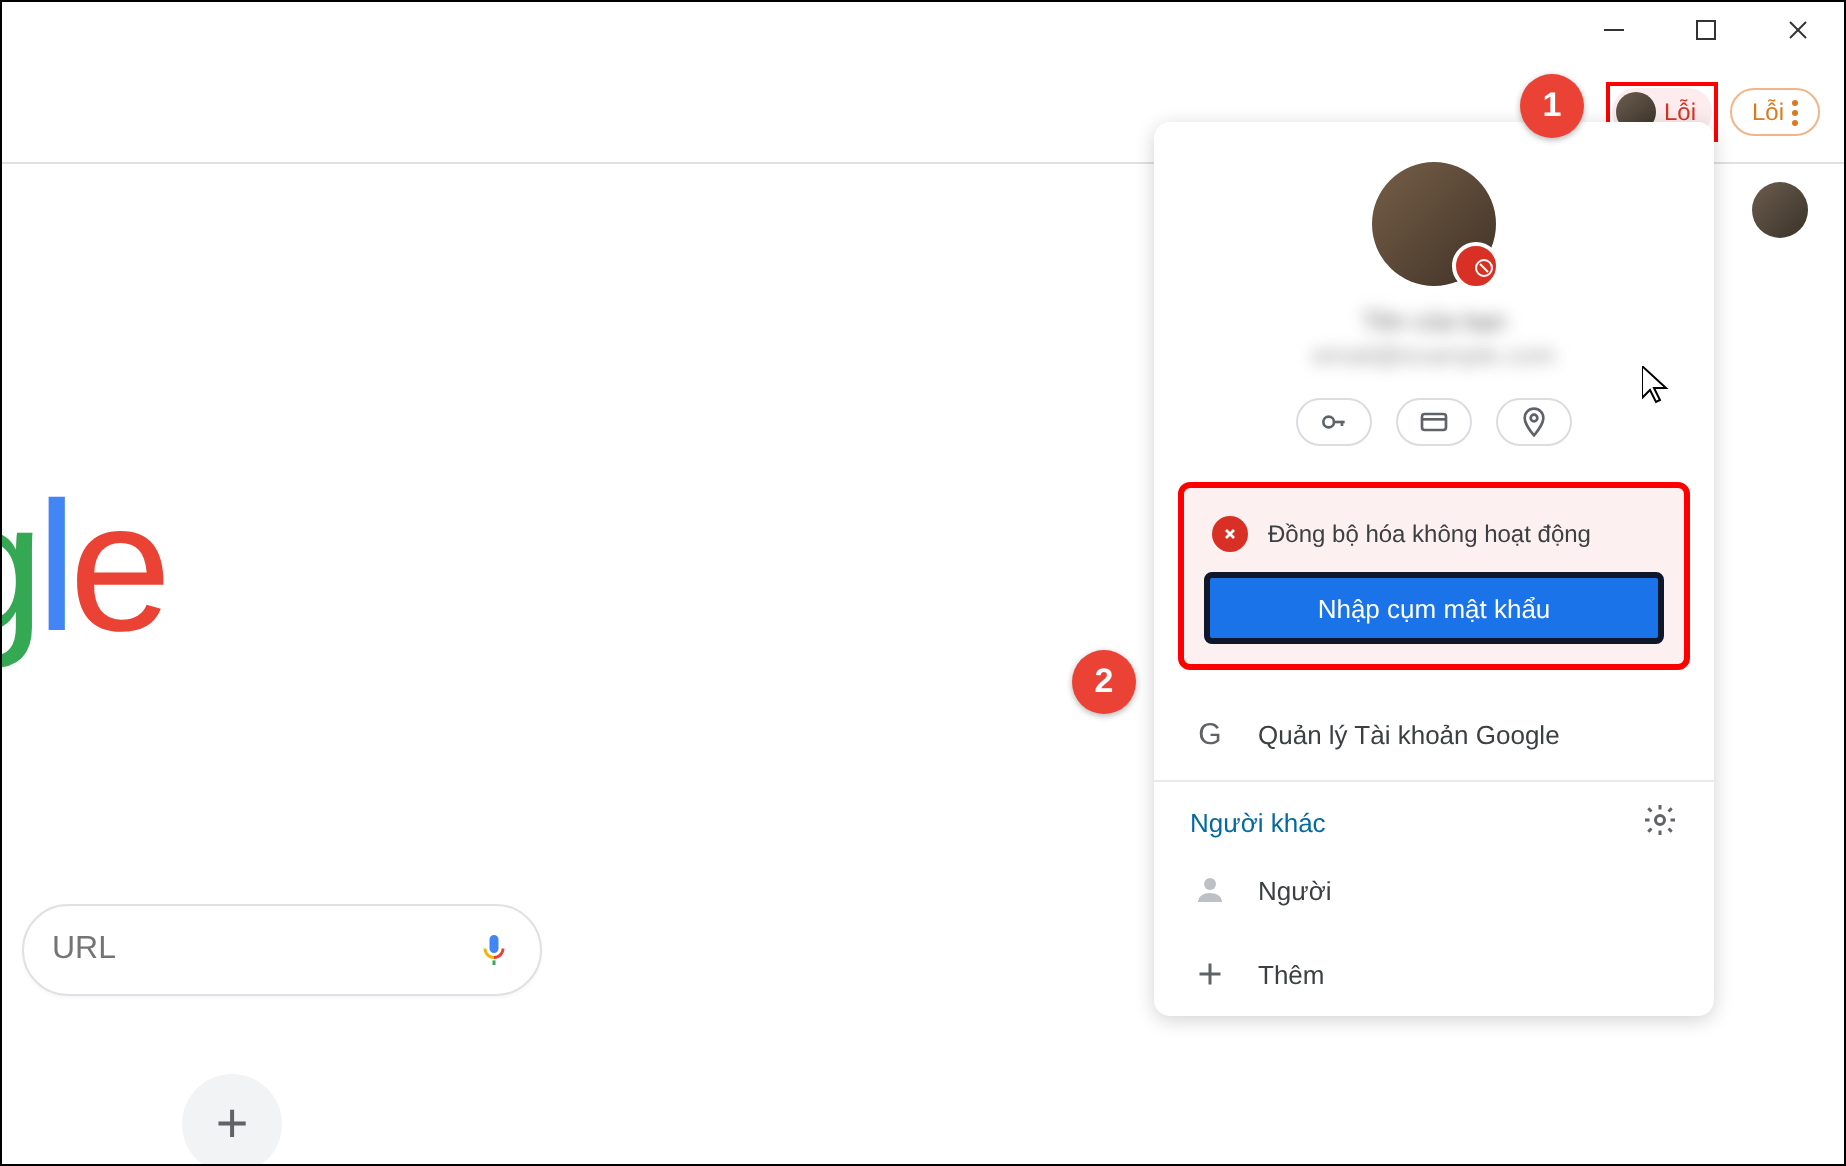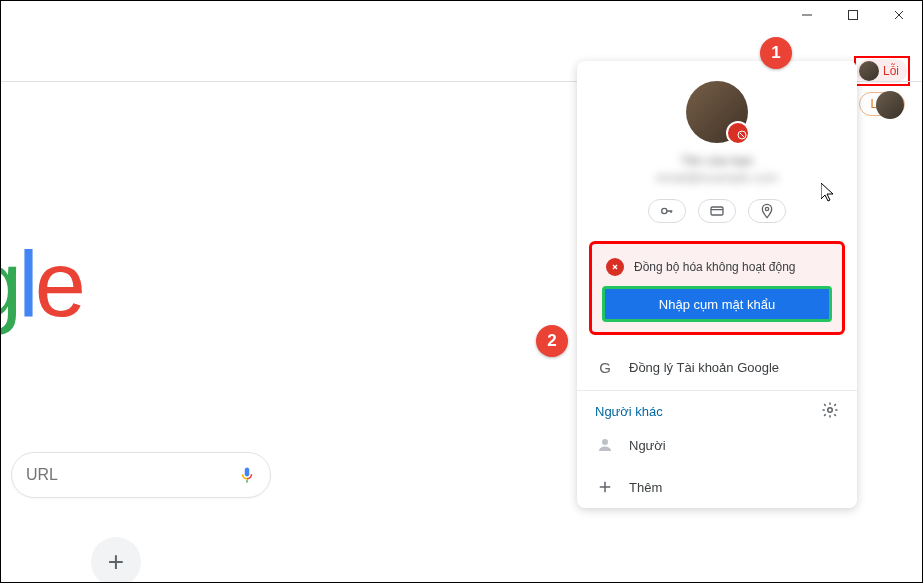--- a/index.html
+++ b/index.html
@@ -4,21 +4,21 @@
   <style>
     * { margin: 0; padding: 0; box-sizing: border-box; font-family: "Segoe UI", Arial, sans-serif; }
     body { width: 923px; height: 583px; background: #fff; position: relative; overflow: hidden; border: 1px solid #000; }
 
     
     .window-controls { position: absolute; top: 0; right: 0; display: flex; height: 28px; }
     .win-btn { width: 46px; height: 28px; display: flex; align-items: center; justify-content: center; color: #333; cursor: pointer; }
     .win-btn svg { width: 12px; height: 12px; }
 
     
-    .toolbar-right { position: absolute; top: 55px; right: 12px; display: flex; align-items: center; gap: 6px; flex-direction: column; }
+    .toolbar-right { position: absolute; top: 40px; right: 12px; display: flex; align-items: center; gap: 6px; }
     .profile-chip { display: flex; align-items: center; gap: 4px; padding: 2px 8px 2px 2px; border-radius: 16px; background: #fdecee; cursor: pointer; }
     .profile-chip .avatar-sm { width: 20px; height: 20px; border-radius: 50%; background: linear-gradient(135deg, #6b5d4f, #3a3228); position: relative; }
     .profile-chip .label { color: #d93025; font-size: 12px; }
     .profile-chip-outline { border: 2px solid #ff0000; padding: 1px; }
     .menu-btn { display: flex; align-items: center; gap: 4px; padding: 4px 10px; border: 1px solid #f0b589; border-radius: 16px; color: #d97a1e; font-size: 12px; cursor: pointer; }
     .menu-dots { display: inline-flex; flex-direction: column; gap: 2px; }
     .menu-dots span { width: 3px; height: 3px; background: #d97a1e; border-radius: 50%; }
 
     
     .side-avatar { position: absolute; top: 90px; right: 18px; width: 28px; height: 28px; border-radius: 50%; background: linear-gradient(135deg, #6b5d4f, #3a3228); cursor: pointer; }
@@ -45,21 +45,21 @@
     .avatar-lg .alert-icon { position: absolute; right: 1px; bottom: 1px; z-index: 2; color: #fff; font-size: 10px; }
     .user-name-blur, .user-email-blur { filter: blur(4px); color: #999; font-size: 13px; margin: 2px 0; }
     .user-name-blur { font-weight: 500; color: #666; }
     .icon-row { display: flex; justify-content: center; gap: 12px; margin-top: 14px; }
     .pill-icon { width: 38px; height: 24px; border: 1px solid #dadce0; border-radius: 12px; display: flex; align-items: center; justify-content: center; cursor: pointer; color: #5f6368; }
     .pill-icon svg { width: 16px; height: 16px; }
 
     .sync-box { margin: 4px 12px 12px; padding: 10px; background: #fdf0f0; border-radius: 6px; border: 3px solid #ff0000; }
     .sync-row { display: flex; align-items: center; gap: 10px; font-size: 12px; color: #3c4043; padding: 4px 4px 10px; }
     .sync-row .alert-circle { width: 18px; height: 18px; border-radius: 50%; background: #d93025; color: #fff; display: flex; align-items: center; justify-content: center; font-size: 10px; flex-shrink: 0; }
-    .passphrase-btn { width: 100%; height: 36px; background: #1a73e8; border: 3px solid #22c55e; color: #fff; font-size: 13px; font-weight: 500; border-radius: 4px; cursor: pointer; display: flex; align-items: center; justify-content: center; }
+    .passphrase-btn { width: 100%; height: 36px; background: #1a73e8; border: 3px solid #0f172a; color: #fff; font-size: 13px; font-weight: 500; border-radius: 4px; cursor: pointer; display: flex; align-items: center; justify-content: center; }
 
     .menu-item { display: flex; align-items: center; gap: 14px; padding: 12px 18px; font-size: 13px; color: #3c4043; cursor: pointer; position: relative; }
     .menu-item .icon-slot { width: 20px; display: flex; justify-content: center; color: #5f6368; }
     .menu-item .icon-slot svg { width: 18px; height: 18px; }
     .section-divider { border-top: 1px solid #e8eaed; margin: 2px 0; }
     .section-header { display: flex; justify-content: space-between; align-items: center; padding: 8px 18px 2px; font-size: 13px; color: #0369a1; }
     .gear { cursor: pointer; }
 
     
     .callout { position: absolute; width: 32px; height: 32px; border-radius: 50%; background: #ea4335; color: #fff; display: flex; align-items: center; justify-content: center; font-size: 17px; font-weight: 600; box-shadow: 0 1px 3px rgba(0,0,0,0.3); }
@@ -175,21 +175,21 @@
     </div>
     <button class="passphrase-btn">
       <span>Nhập cụm mật khẩu</span>
     </button>
   </div>
 
   <div class="menu-item">
     <span class="icon-slot">
         <span class="g-logo-icon">G</span>
       </span>
-    <span>Đồng lý Tài khoản Google</span>
+    <span>Quản lý Tài khoản Google</span>
   </div>
 
   <div class="section-divider"></div>
 
   <div class="section-header">
     <span>Người khác</span>
     <span class="gear">
       <svg width="18" height="18" viewBox="0 0 24 24">
           <circle cx="12" cy="12" r="3" fill="none" stroke="#5f6368" stroke-width="2"></circle>
           <path d="M12 2v3M12 19v3M4.2 4.2l2.1 2.1M17.7 17.7l2.1 2.1M2 12h3M19 12h3M4.2 19.8l2.1-2.1M17.7 6.3l2.1-2.1" stroke="#5f6368" stroke-width="2"></path>

